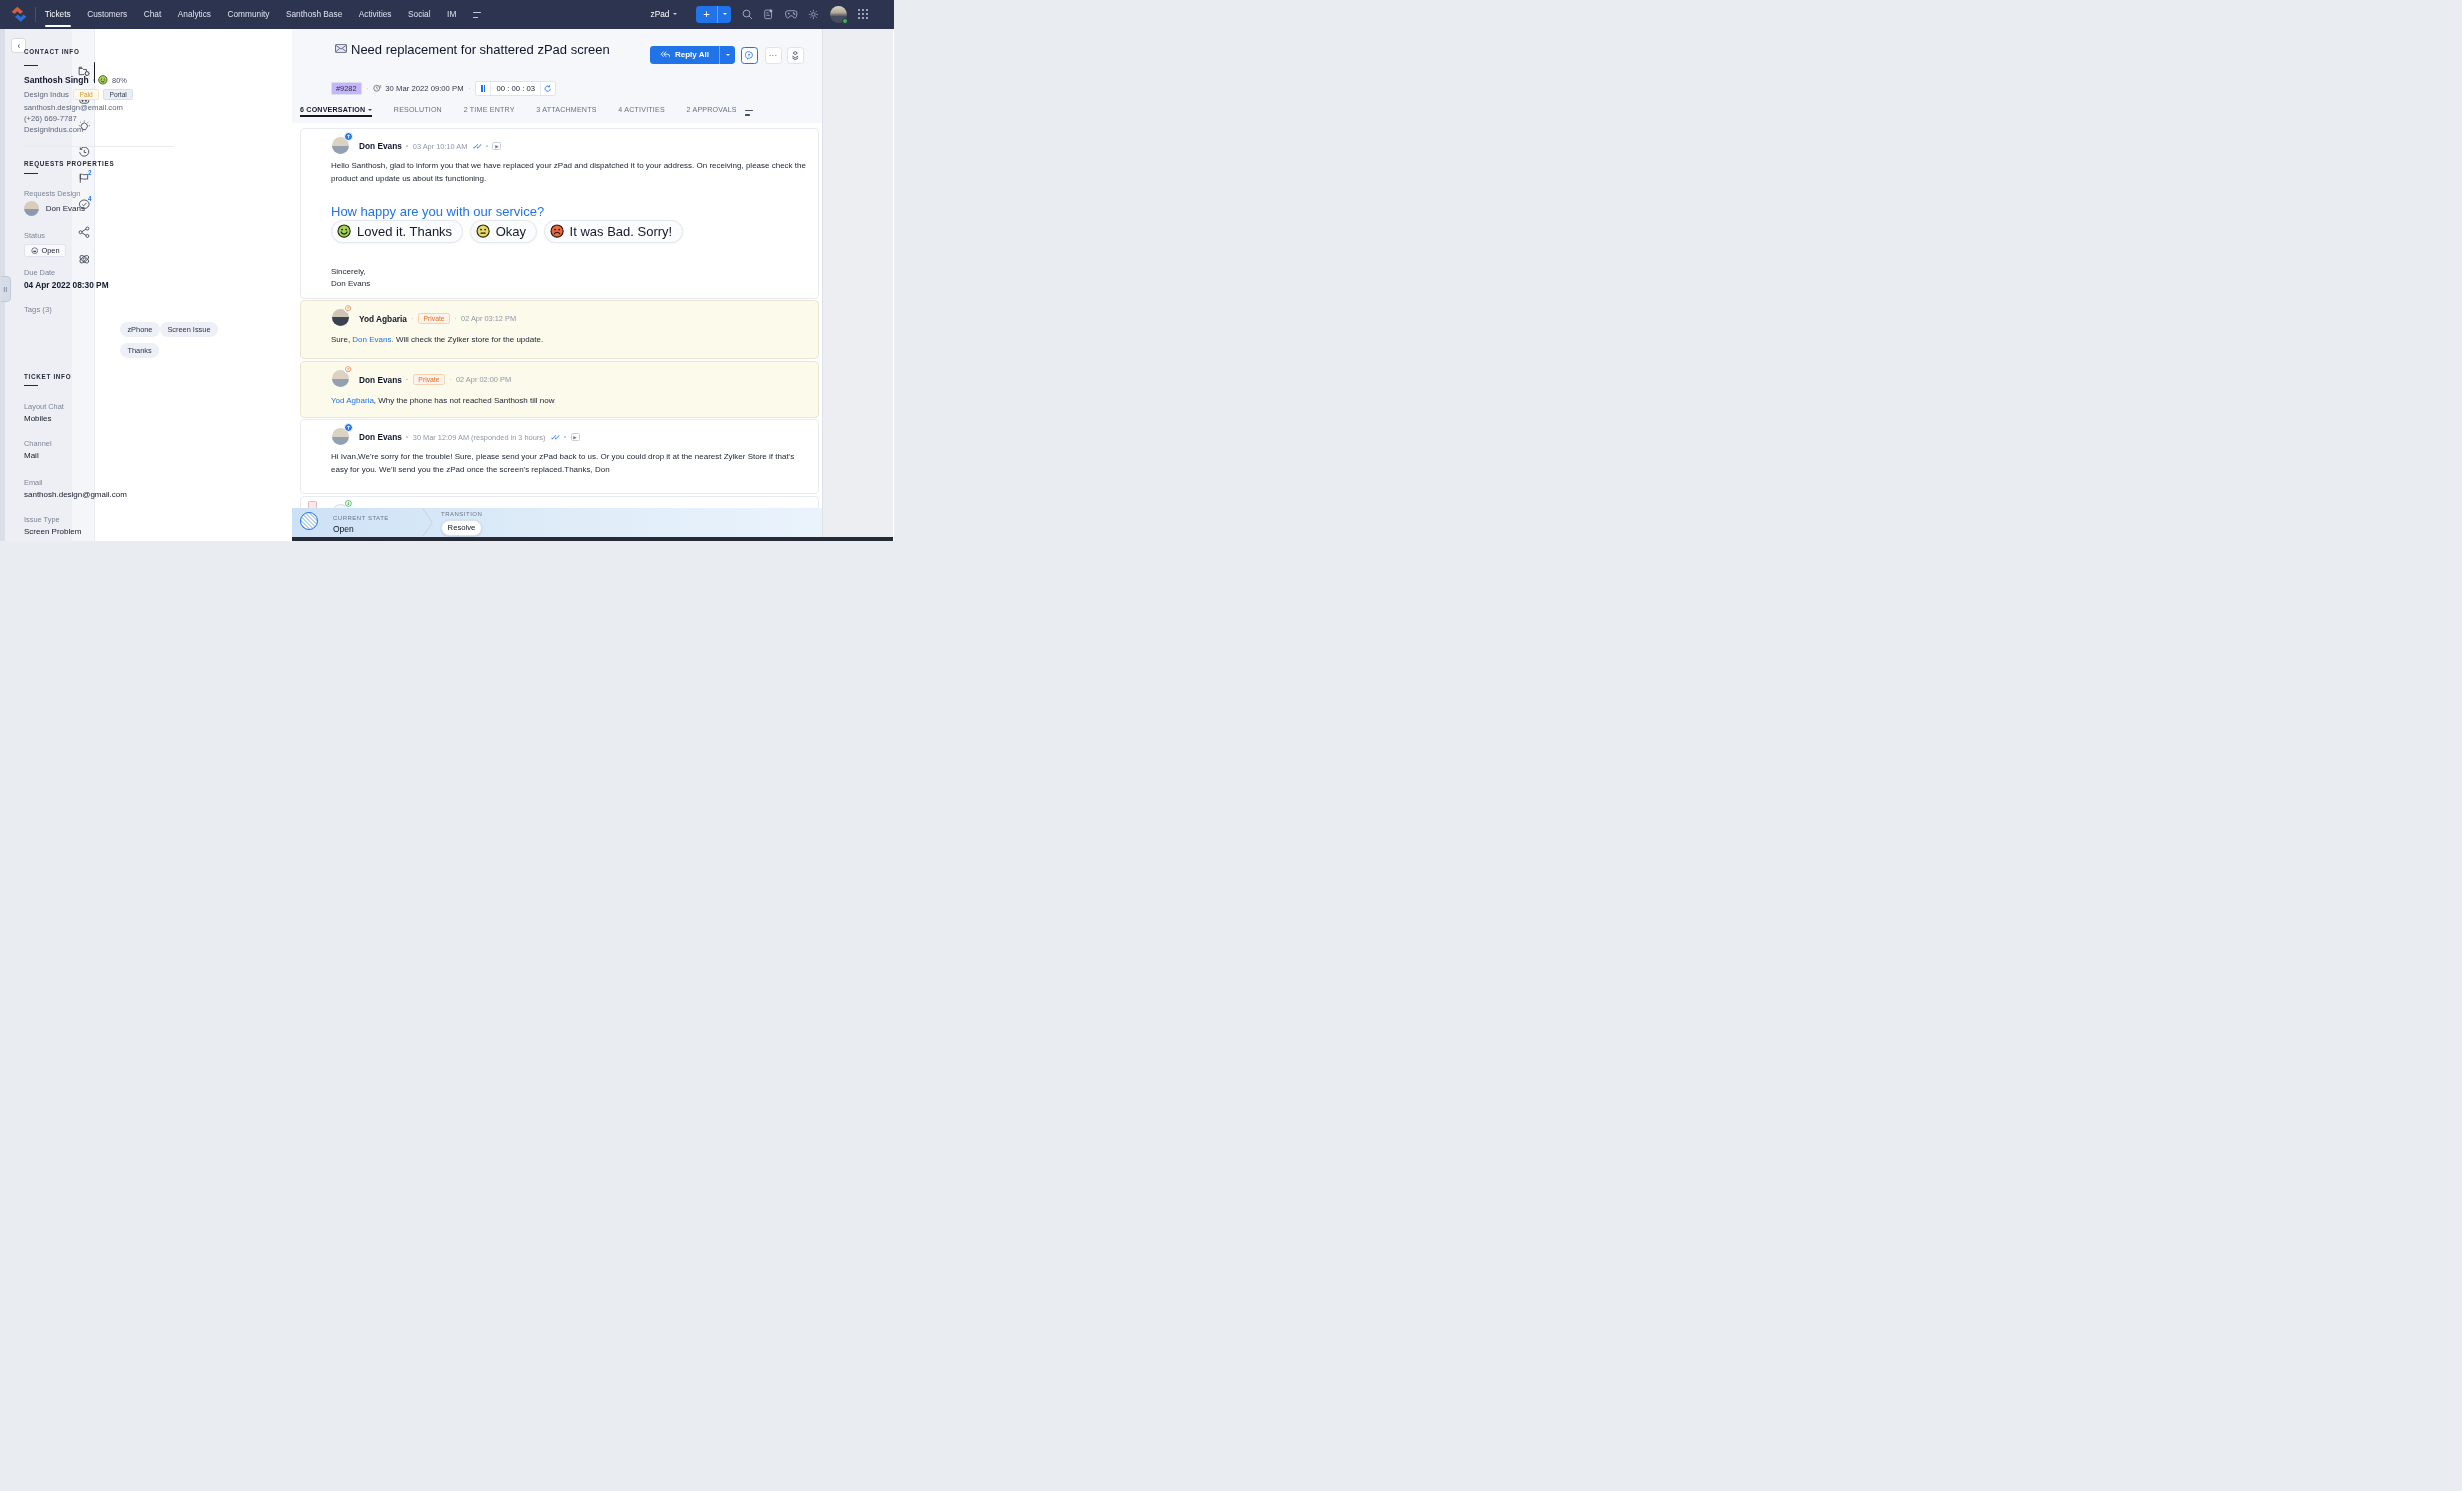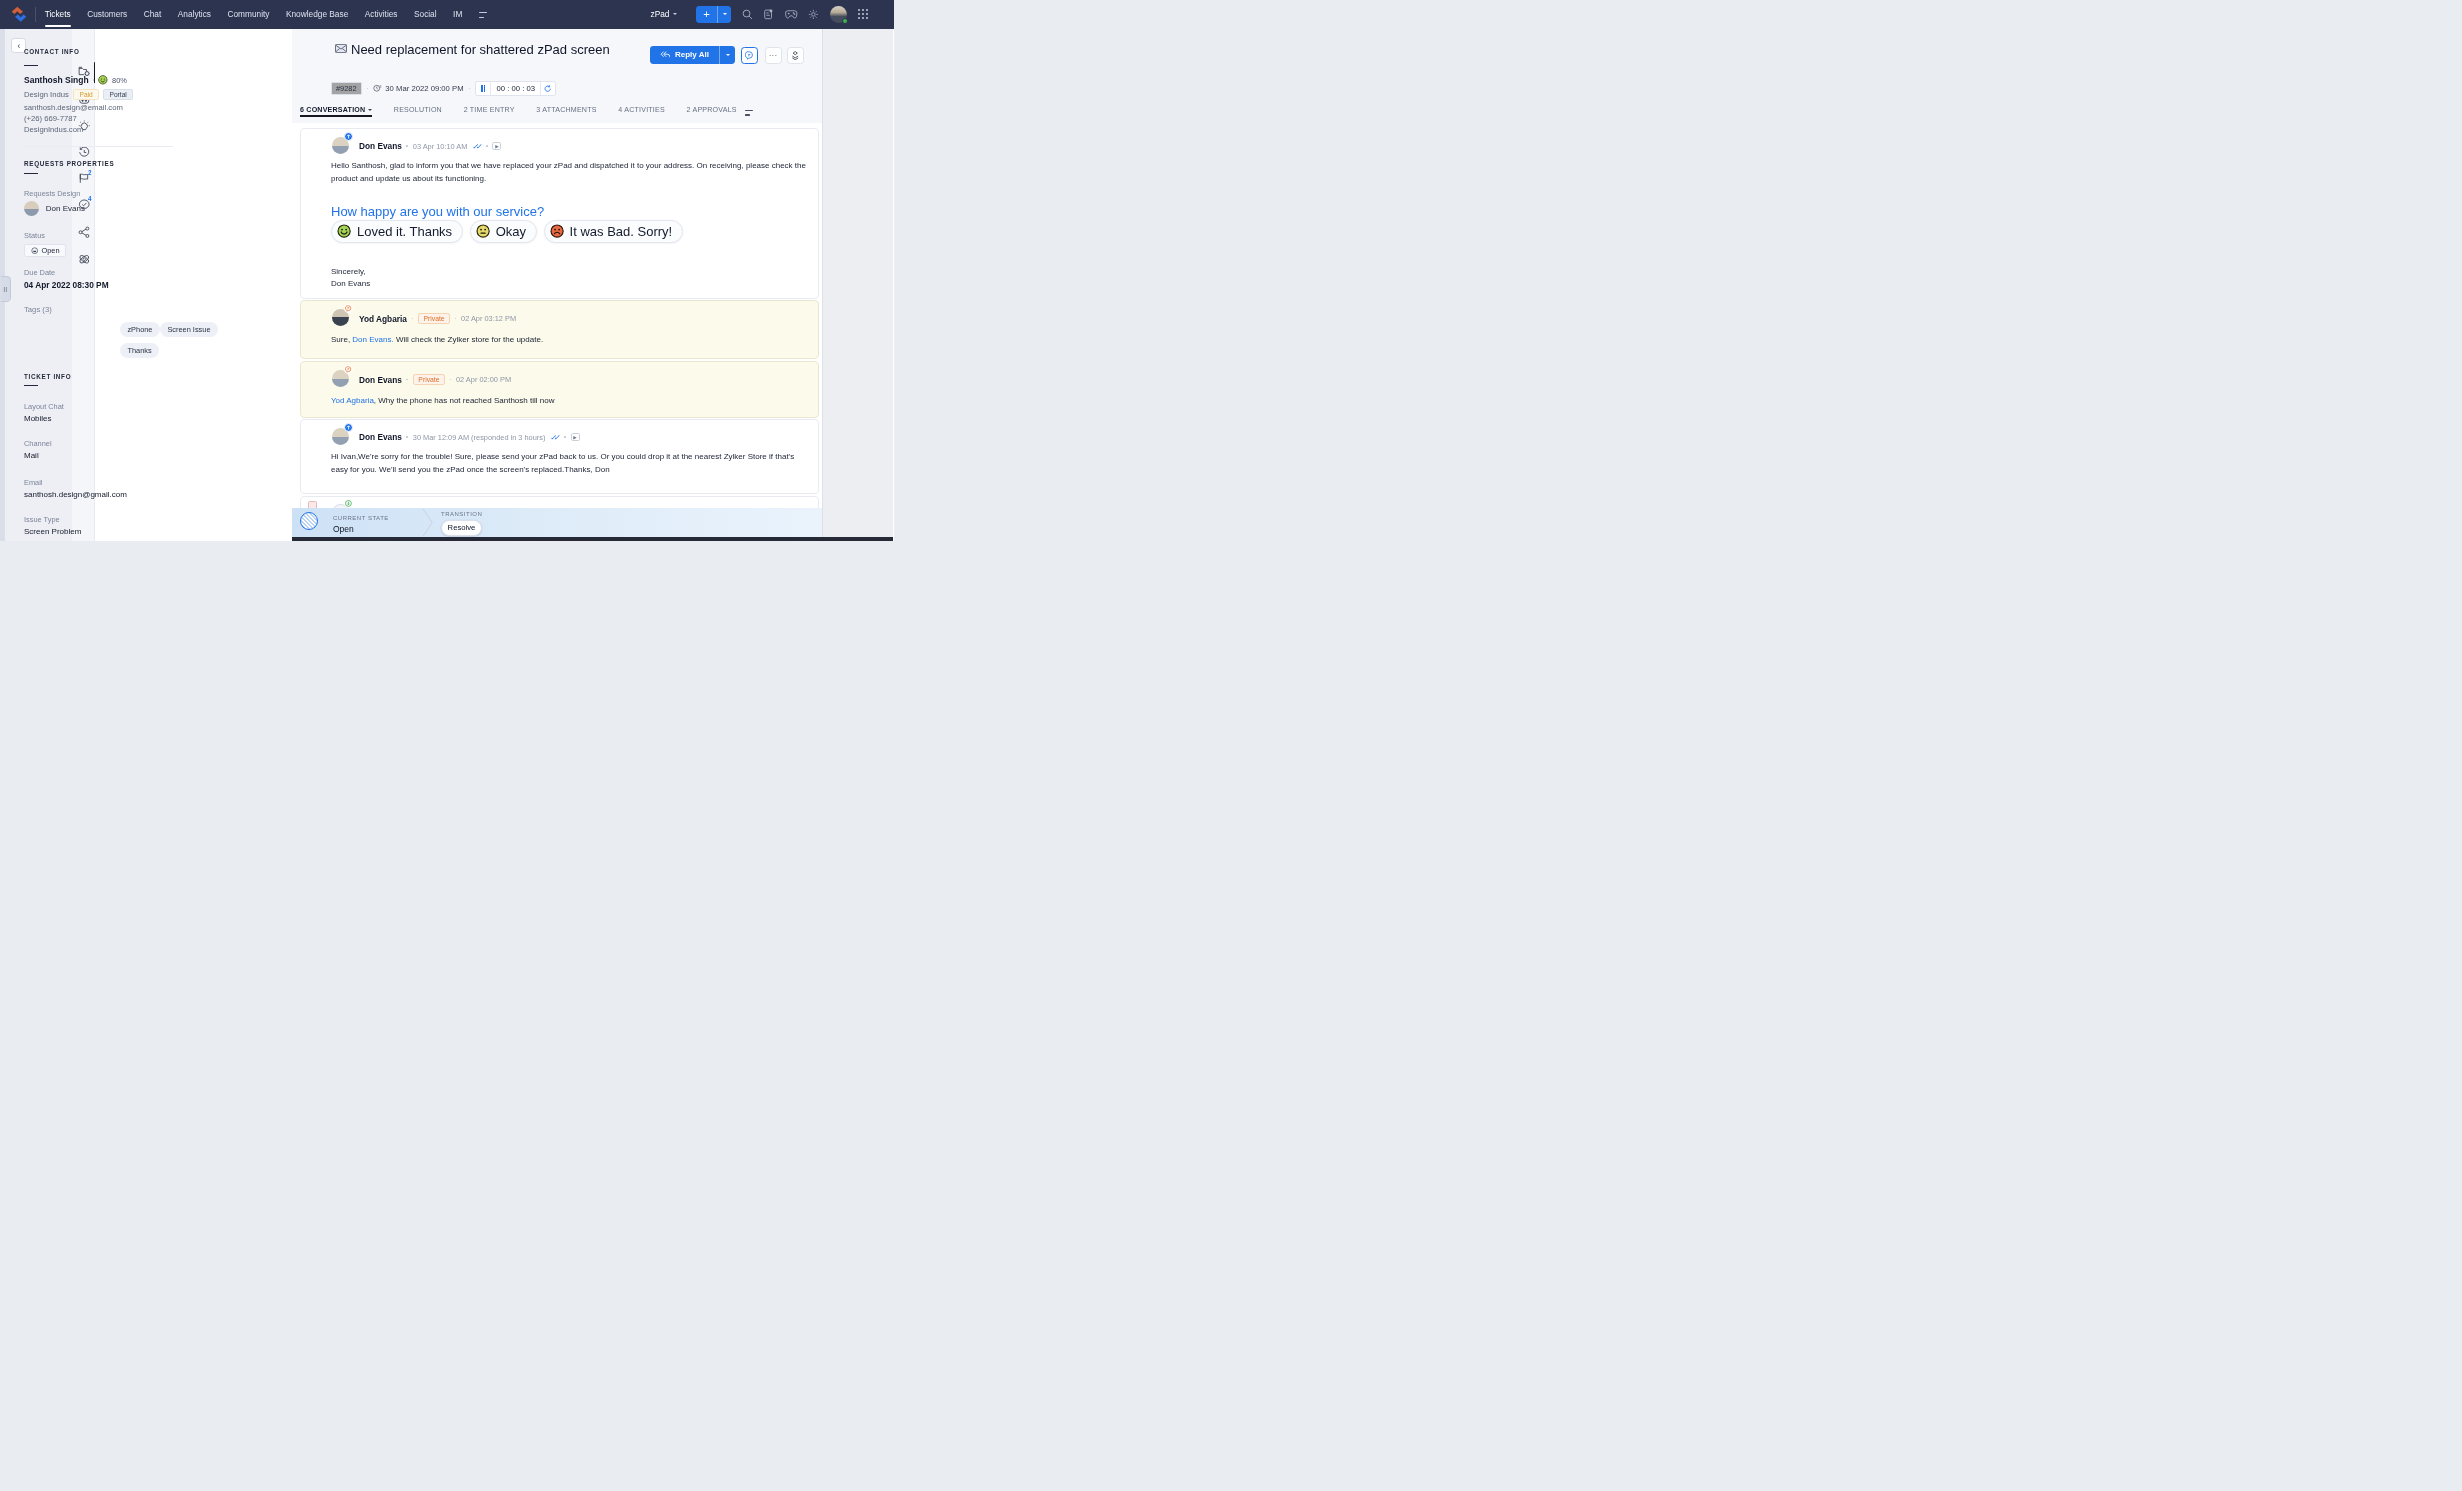--- a/index.html
+++ b/index.html
@@ -59,21 +59,21 @@
   .avatar-sm{width:15px;height:15px;border-radius:50%;background:linear-gradient(180deg,#d8cdbd 0 52%,#8c9aac 52%);}
   #owner-row span{font-size:8px;color:#1d2334;font-weight:500;}
   #status-chip{left:24px;top:244px;height:13px;padding:0 5.7px;display:inline-flex;align-items:center;gap:3.4px;background:#f8f9fc;border:0.6px solid #dfe3ed;border-radius:2.3px;font-size:7.4px;color:#20273a;}
   .tag{position:absolute;height:15px;padding:0 7.4px;border-radius:7.4px;background:#edf0f6;font-size:7.4px;color:#2a3143;display:inline-flex;align-items:center;}
 
   
   #main-hd{left:292px;top:28.5px;width:530px;height:95px;background:#f6f7fa;border-bottom:0.6px solid #e3e6ed;}
   #ticket-title{left:351px;top:40px;width:268px;font-size:13px;line-height:19px;color:#10162a;font-weight:500;}
   #env-ico{left:335px;top:44px;}
   #meta-row{left:331px;top:81px;display:flex;align-items:center;gap:5.1px;}
-  #ticket-id{border:0.6px solid #dce0ea;background:#a3a3a3;border-radius:1.7px;font-size:7.4px;color:#2a3142;padding:1px 4px;}
+  #ticket-id{border:0.6px solid #dce0ea;background:#c4b5fd;border-radius:1.7px;font-size:7.4px;color:#2a3142;padding:1px 4px;}
   #meta-date{font-size:7.7px;color:#343b4e;display:flex;align-items:center;gap:3.4px;}
   #timer{display:flex;align-items:center;height:15px;border:0.6px solid #dfe3ed;background:#fff;border-radius:2.3px;overflow:hidden;}
   #timer .cell{display:flex;align-items:center;justify-content:center;height:100%;}
   #timer .pause{width:15px;border-right:0.6px solid #e4e8f0;gap:1.1px;}
   #timer .pause i{display:block;width:1.4px;height:6.3px;background:#2173e8;}
   #timer .time{padding:0 5.1px;font-size:7.7px;color:#20283c;}
   #timer .refresh{width:15px;border-left:0.6px solid #e4e8f0;color:#2173e8;}
   #replyall{left:650px;top:46px;width:85px;height:17.7px;border-radius:3.4px;background:#2173e8;display:flex;align-items:center;color:#fff;cursor:pointer;}
   #replyall .main{flex:1;display:flex;align-items:center;justify-content:center;gap:4.6px;font-size:8px;font-weight:bold;}
   #replyall .dd{width:16px;height:100%;border-left:0.6px solid rgba(255,255,255,.4);display:flex;align-items:center;justify-content:center;}
@@ -141,21 +141,21 @@
         <path d="M19 28 L9 19 L14 15 L19 20 L24 15 L29 19 Z" fill="#2d6fe0"></path>
       </svg>
     </span>
     <div class="nav-sep"></div>
     <div id="nav-menu">
       <span class="nav-item active">Tickets</span>
       <span class="nav-item">Customers</span>
       <span class="nav-item">Chat</span>
       <span class="nav-item">Analytics</span>
       <span class="nav-item">Community</span>
-      <span class="nav-item">Knowledge Base</span>
+      <span class="nav-item">Santhosh Base</span>
       <span class="nav-item">Activities</span>
       <span class="nav-item">Social</span>
       <span class="nav-item">IM</span>
       <span class="nav-item nav-morebars">
         <span style="width:8.5px;margin-bottom:3.4px"></span>
           <span style="width:5.1px;position:absolute;top:16.5px"></span>
       </span>
     </div>
     <div id="nav-right">
       <span id="product-sel">

